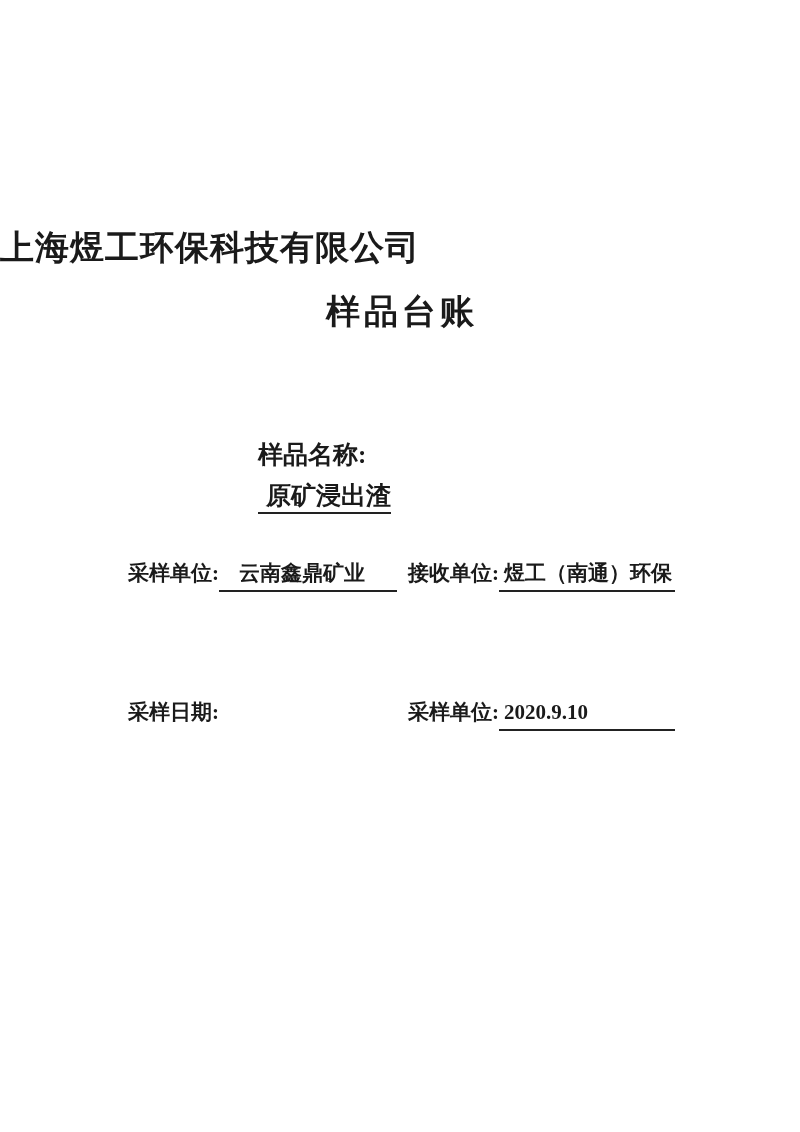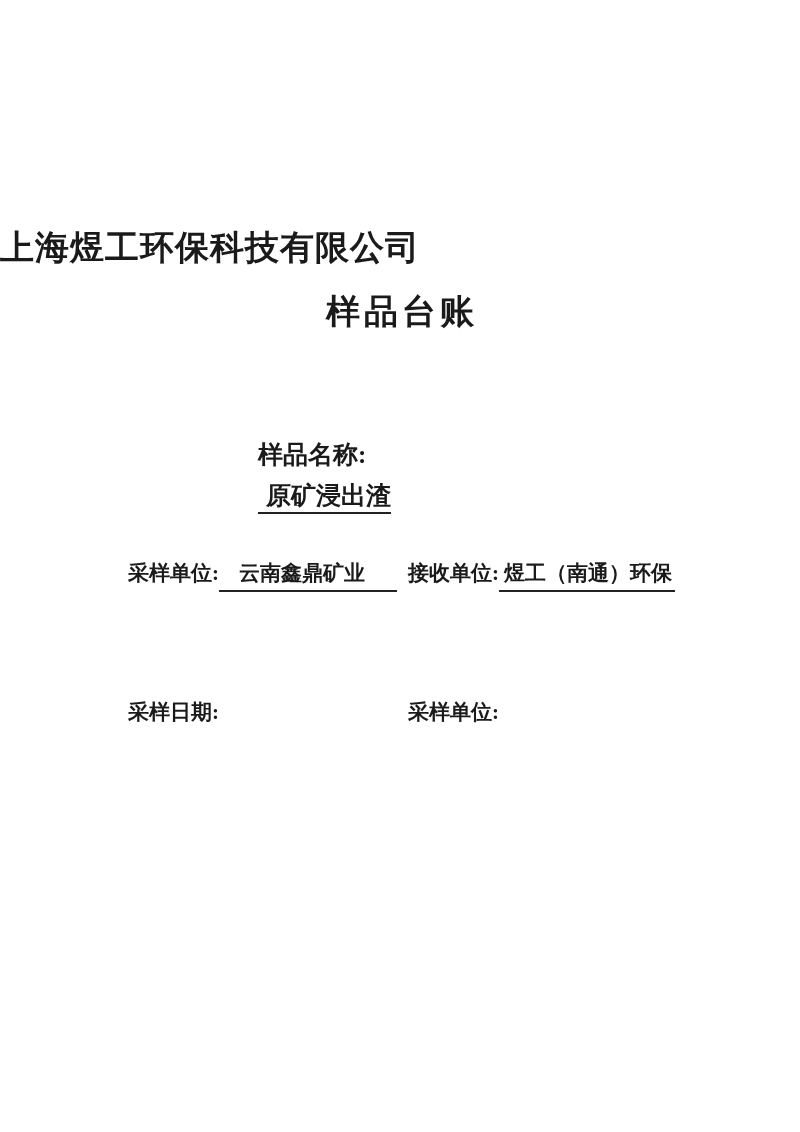--- a/index.html
+++ b/index.html
@@ -117,16 +117,17 @@
     </div>
   </div>
 
 
   <div class="field-row row-3">
     <div class="field left">
       <span class="lbl">采样日期:</span>
     </div>
     <div class="field right">
       <span class="lbl">采样单位:</span>
+      <span class="val pad5">2020.9.10</span>
     </div>
   </div>
 
 </div>
 
 </body></html>

